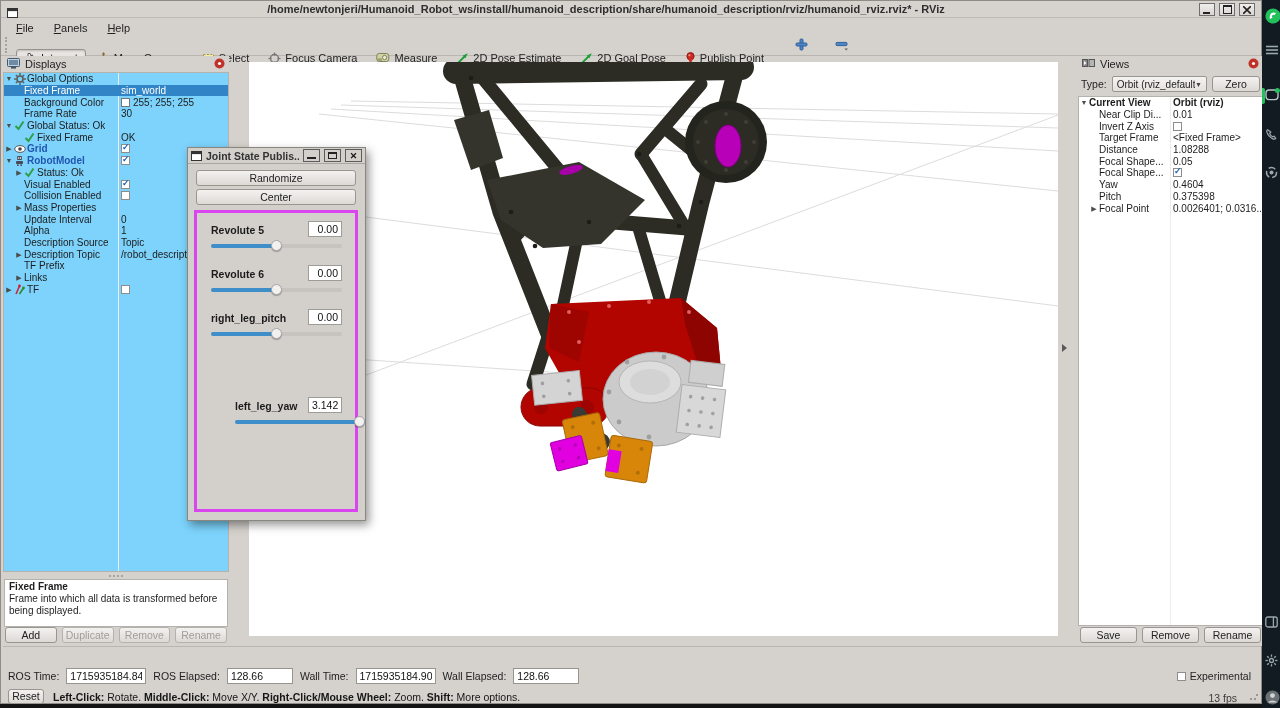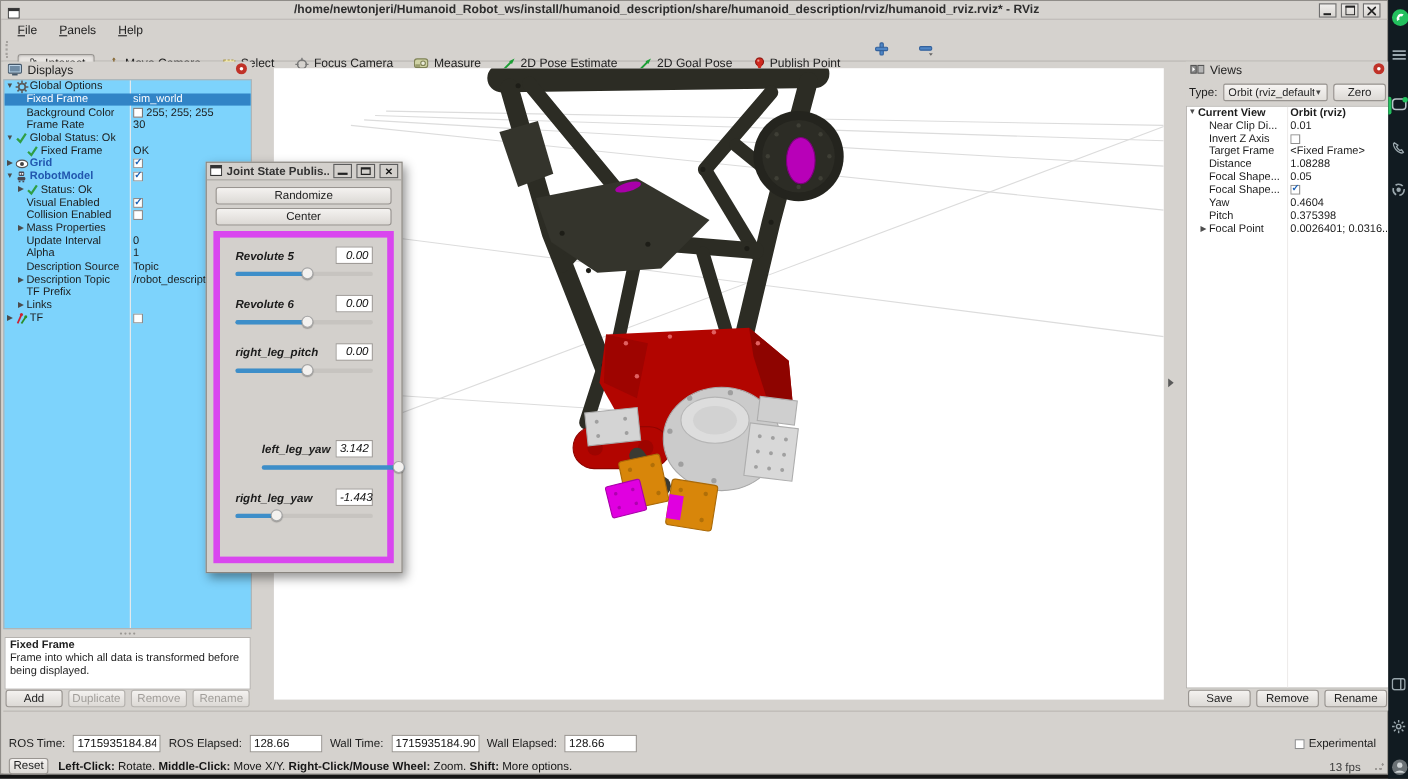--- a/index.html
+++ b/index.html
@@ -104,21 +104,21 @@
   
   .dialog{position:absolute;left:186px;top:146px;width:179px;height:374px;background:#d3d0cc;
           border:1px solid #89857f;box-shadow:3px 4px 9px rgba(0,0,0,.42);z-index:60;}
   .dlg-title{height:16px;border-bottom:1px solid #a9a5a1;display:flex;align-items:center;gap:4px;padding:0 3px;}
   .dlg-title .t{flex:1;font-size:10.5px;font-weight:bold;color:#333;white-space:nowrap;overflow:hidden;}
   .dlg-btn{width:17px;height:13px;border:1px solid #5c5c5c;background:#d3d0cc;flex:none;position:relative;}
   .dlg-btn.mn::after{content:"";position:absolute;left:3px;right:3px;bottom:2px;height:2px;background:#222;}
   .dlg-btn.mx::after{content:"";position:absolute;left:3px;right:3px;top:2px;bottom:2px;border:1px solid #222;border-top-width:2px;}
   .dlg-btn.cl::after{content:"✕";position:absolute;left:0;right:0;top:0;text-align:center;font-size:9px;font-weight:bold;color:#111;line-height:12px;}
   .bigbtn{position:absolute;left:8px;right:9px;height:16px;}
-  .scroll{position:absolute;left:6px;right:7px;top:62px;bottom:8px;border:6px solid #d946ef;font-style:italic;}
+  .scroll{position:absolute;left:6px;right:7px;top:62px;bottom:8px;border:3px solid #d946ef;}
   .sgroup{position:absolute;left:14px;right:13px;height:40px;}
   .sname{font-size:10.5px;font-weight:bold;line-height:14px;color:#1b1b1b;white-space:nowrap;}
   .svalbox{position:absolute;right:0;top:-2px;width:34px;height:16px;border:1px solid #9f9b97;background:#fff;
            font-size:10.5px;text-align:right;padding:0 3px;line-height:14px;color:#111;}
   .strack{position:relative;margin-top:7px;height:4px;background:#c7c4c0;border-radius:2px;}
   .sfill{position:absolute;left:0;top:0;height:4px;background:#3d8ec9;border-radius:2px;}
   .shandle{position:absolute;top:-4px;width:11px;height:11px;border-radius:6px;background:#f3f1ef;
            border:1px solid #a5a5a5;box-shadow:0 1px 1px rgba(0,0,0,.25);}
 
   
@@ -796,28 +796,20 @@
             <div class="sfill" style="width: 65px;"></div>
             <div class="shandle" style="left: 59.5px;"></div>
           </div>
         </div>
         <div class="sgroup" style="top: 186px; margin-left: 24px;">
           <div class="sname">left_leg_yaw</div>
           <div class="svalbox">3.142</div>
           <div class="strack">
             <div class="sfill" style="width: 130px;"></div>
             <div class="shandle" style="left: 119px;"></div>
-          </div>
-        </div>
-        <div class="sgroup" style="top: 230px;">
-          <div class="sname">right_leg_yaw</div>
-          <div class="svalbox">-1.443</div>
-          <div class="strack">
-            <div class="sfill" style="width: 35.1px;"></div>
-            <div class="shandle" style="left: 32.13px;"></div>
           </div>
         </div>
       </div>
   </div>
 
   <div class="timepanel">
     <div class="tfields">
         <span>ROS Time:</span>
         <input readonly="" value="1715935184.84" style="width: 80px;">
         <span>ROS Elapsed:</span>

